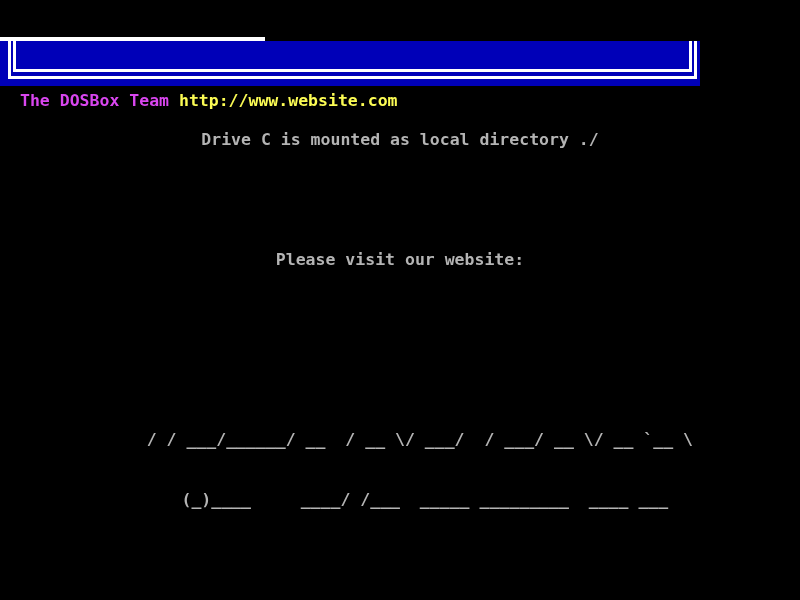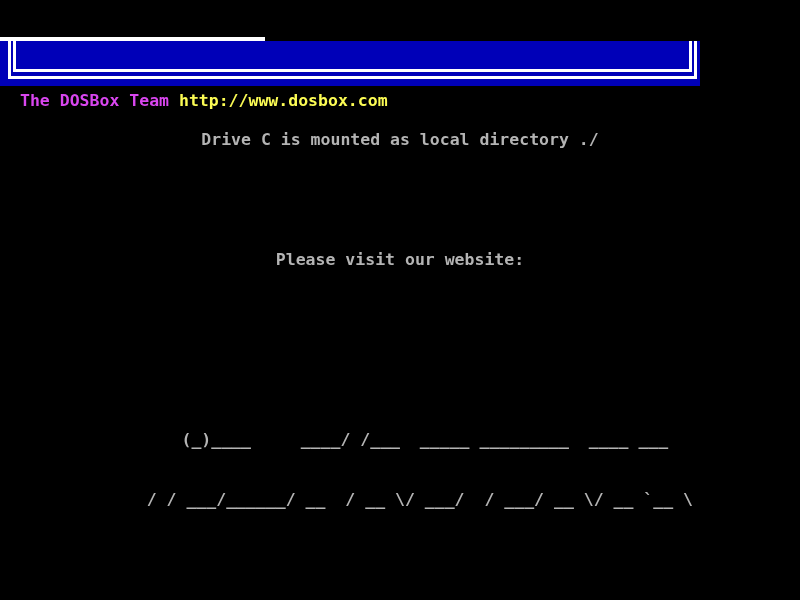--- a/index.html
+++ b/index.html
@@ -41,39 +41,39 @@
   }
   .line{height:20px;white-space:pre;text-align:center;}
   @keyframes blink{50%{opacity:0;}}
 </style>
 </head>
 <body>
 
 <div id="screen">
 
   <div id="banner-box">
-    <div id="banner-text"><span id="banner-team">The DOSBox Team </span><span id="banner-url">http://www.dosbox.com</span></div>
+    <div id="banner-text"><span id="banner-team">The DOSBox Team </span><span id="banner-url">http://www.website.com</span></div>
   </div>
   <div class="bline" id="banner-top-remnant"></div>
   <div class="bline" id="bl-left-outer"></div>
   <div class="bline" id="bl-left-inner"></div>
   <div class="bline" id="bl-right-inner"></div>
   <div class="bline" id="bl-right-outer"></div>
   <div class="bline" id="bl-bottom-inner"></div>
   <div class="bline" id="bl-bottom-outer"></div>
 
   <div id="console" class="gray">
     <div class="line">Drive C is mounted as local directory ./</div>
     <div class="line"></div>
     <div class="line">Please visit our website:</div>
     <div class="line"></div>
 
     <div>
+      <div class="line">    / / ___/______/ __  / __ \/ ___/  / ___/ __ \/ __ `__ \</div>
       <div class="line">     (_)____     ____/ /___  _____ _________  ____ ___</div>
-      <div class="line">    / / ___/______/ __  / __ \/ ___/  / ___/ __ \/ __ `__ \</div>
       
       
       
     </div>
 
     
     
 
     
 

